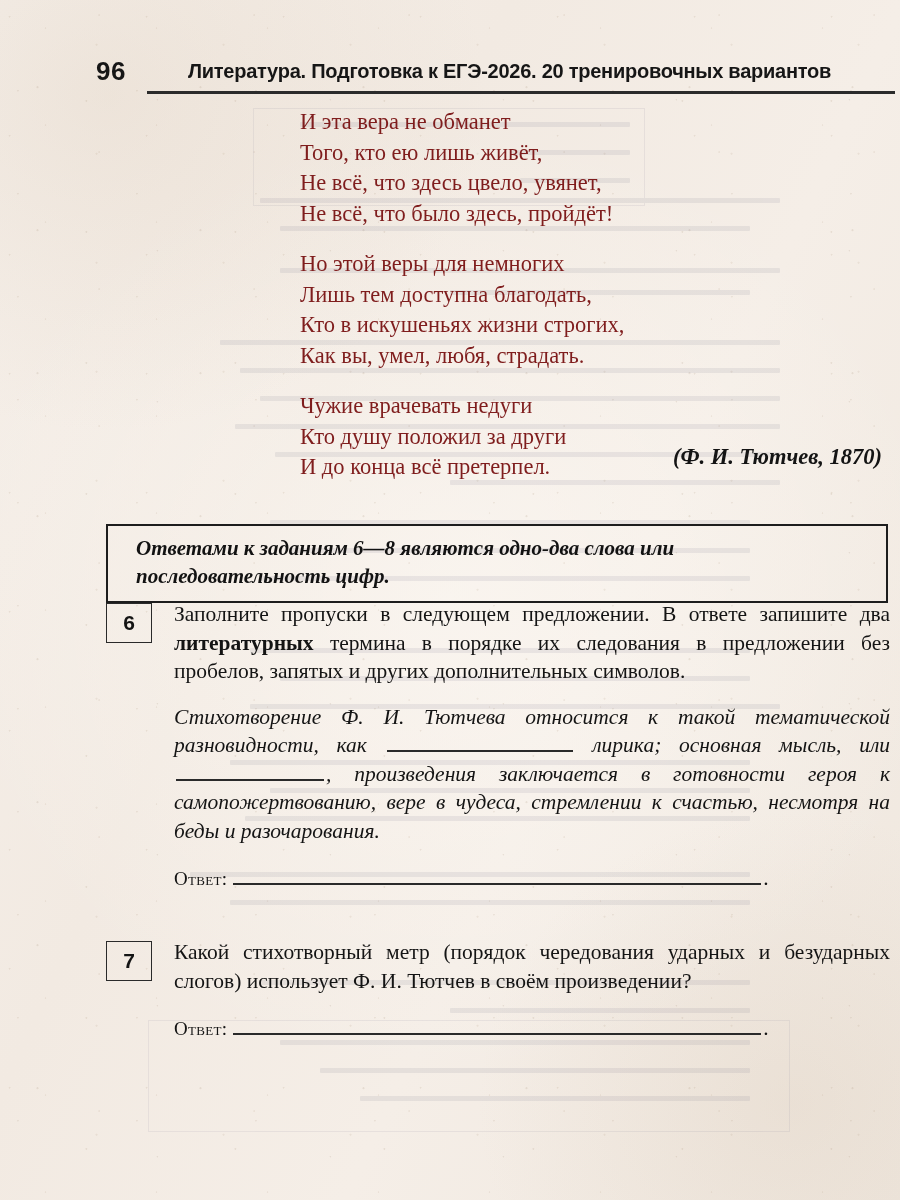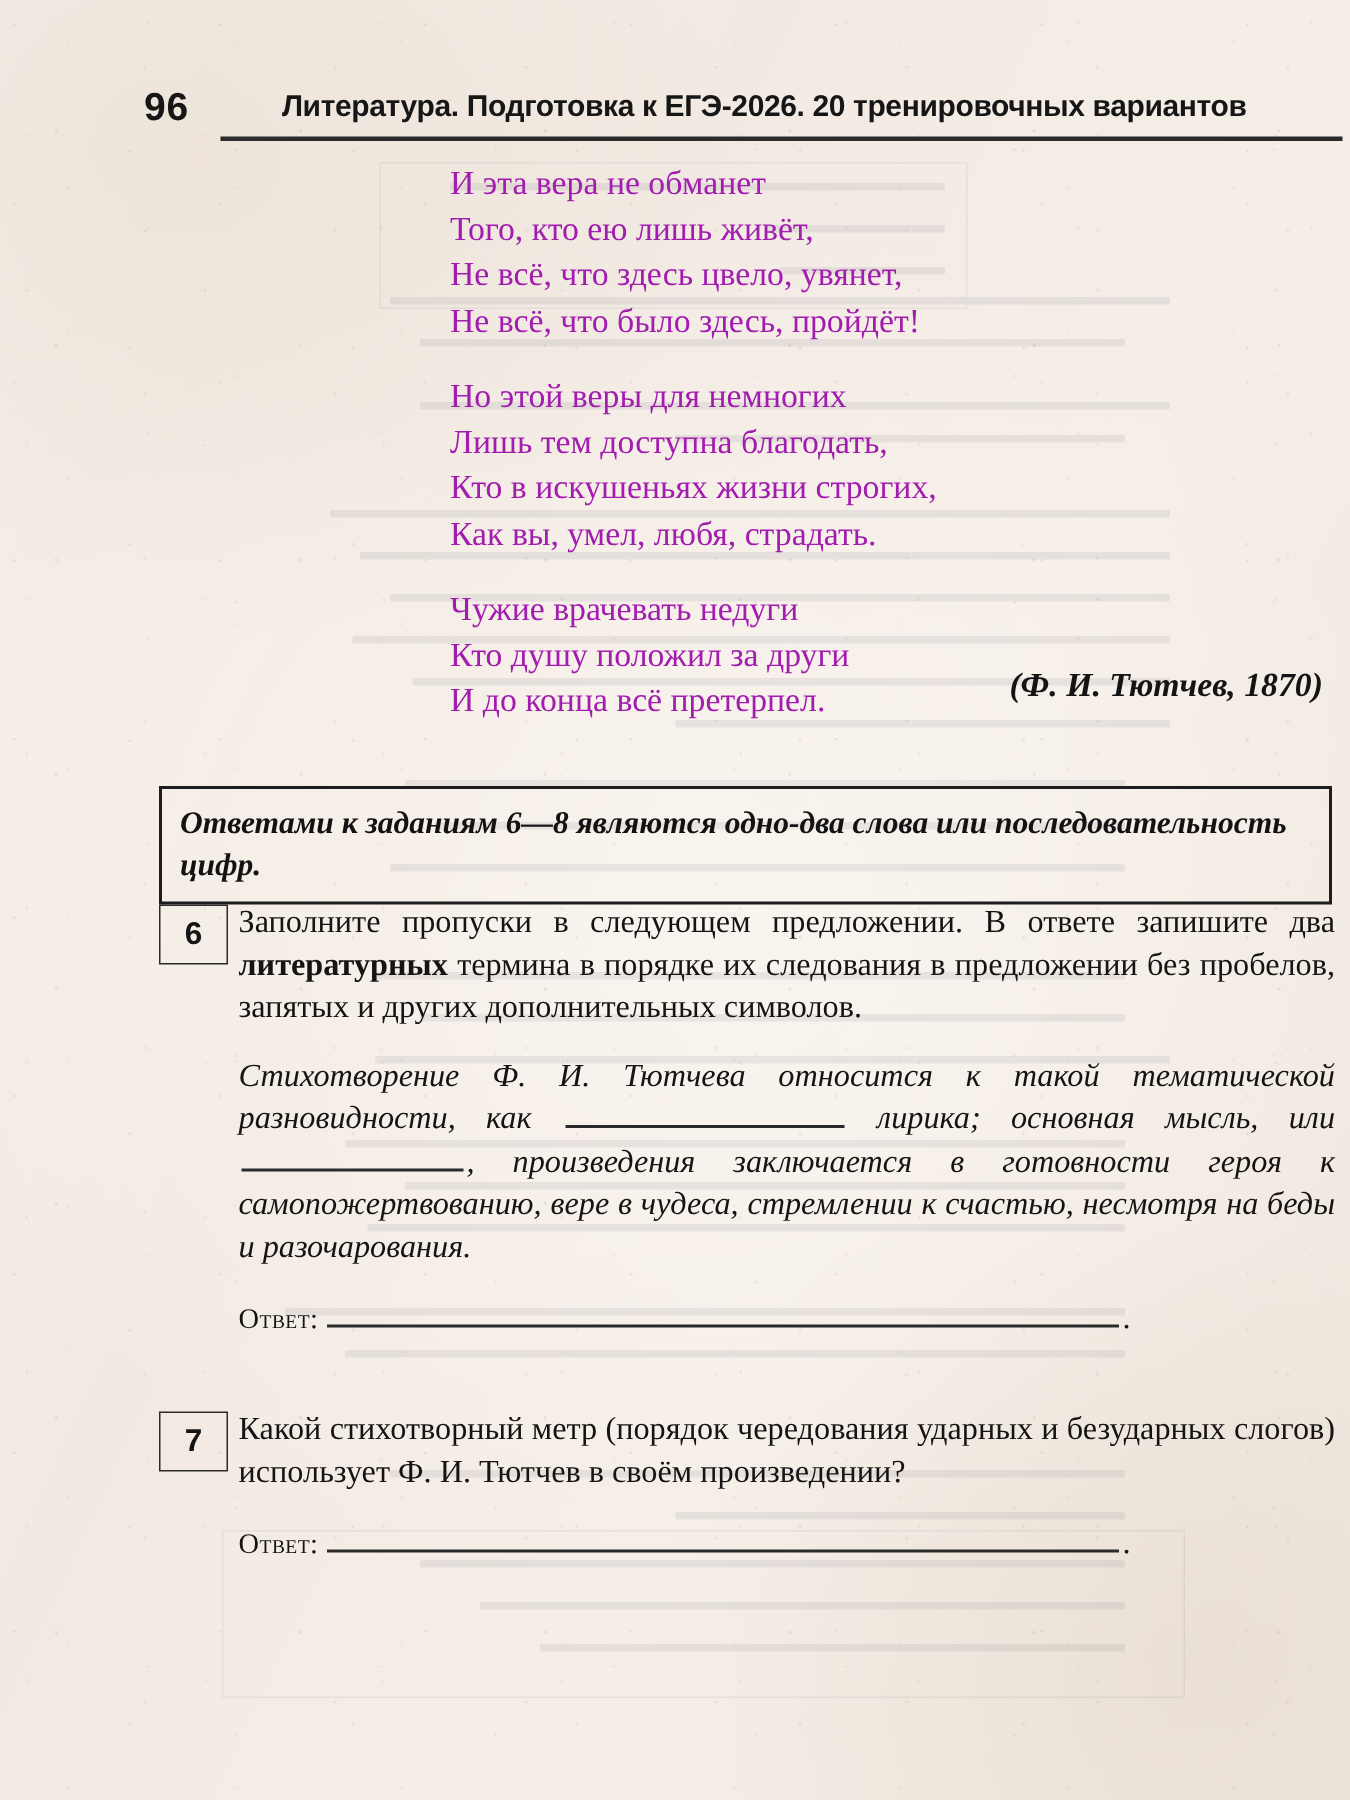--- a/index.html
+++ b/index.html
@@ -115,42 +115,42 @@
     top: 107px;
     width: 600px;
   }
   .stanza {
     margin-bottom: 20px;
   }
   .poem-line {
     font-size: 22.5px;
     line-height: 30.5px;
     white-space: nowrap;
-    color: #a21caf;
+    color: #7f1d1d;
   }
   #poem-attribution {
     position: absolute;
     left: 300px;
     top: 444px;
     width: 582px;
     text-align: right;
     font-size: 22.5px;
     font-style: italic;
     font-weight: bold;
     color: #141414;
   }
 
   
   #instruction-box {
     position: absolute;
     left: 106px;
     top: 524px;
     width: 782px;
     border: 2.5px solid #1d1d1d;
-    padding: 9px 14px 11px 12px;
+    padding: 9px 14px 11px 28px;
     box-sizing: border-box;
   }
   #instruction-text {
     font-size: 21px;
     line-height: 27.5px;
     font-style: italic;
     font-weight: bold;
     color: #121212;
   }
 
@@ -170,21 +170,21 @@
     display: flex;
     align-items: center;
     justify-content: center;
     font-family: "Liberation Sans", sans-serif;
     font-weight: bold;
     font-size: 21px;
     color: #141414;
     background: transparent;
   }
   .task-body {
-    margin-left: 53px;
+    margin-left: 68px;
   }
   .task-prompt {
     font-size: 21.5px;
     line-height: 28.5px;
     text-align: justify;
     color: #141414;
   }
   .task-prompt b { font-weight: bold; }
 
   .task-quote {

